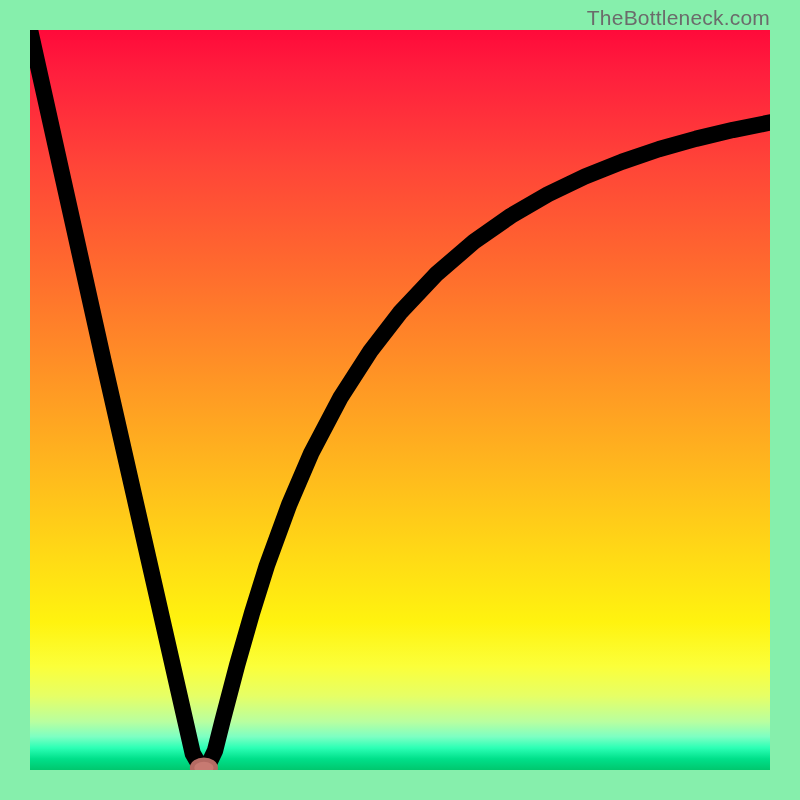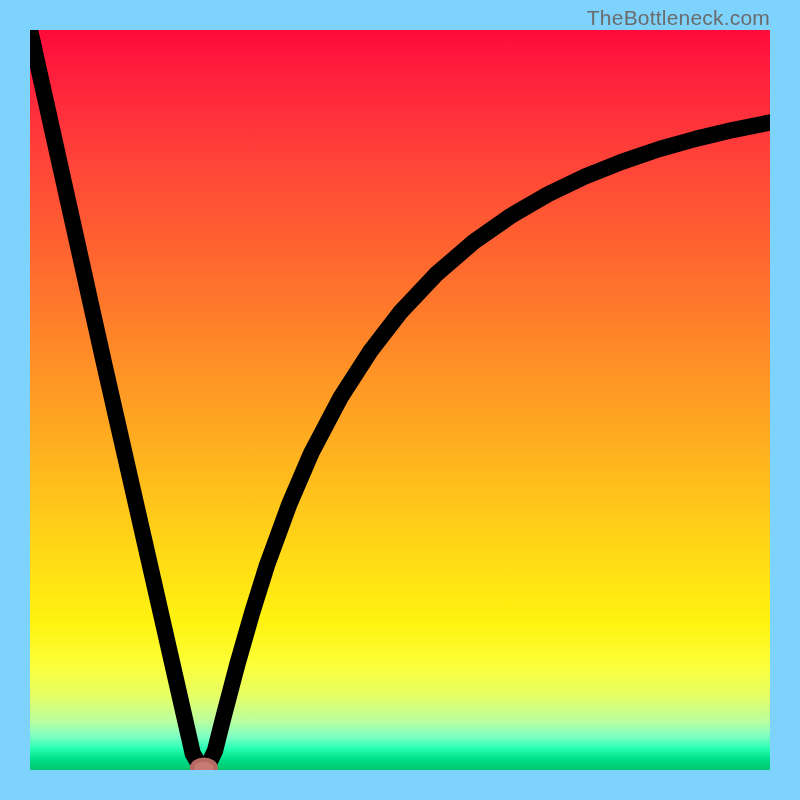--- a/index.html
+++ b/index.html
@@ -8,21 +8,21 @@
     width: 800px;
     height: 800px;
     overflow: hidden;
     background: #000;
     font-family: Arial, Helvetica, sans-serif;
   }
   .frame {
     position: relative;
     width: 800px;
     height: 800px;
-    background: #7dd3fc;
+    background: #86efac;
   }
   .plot-area {
     position: absolute;
     left: 30px;
     top: 30px;
     width: 740px;
     height: 740px;
     overflow: hidden;
   }
   .gradient-bg {

